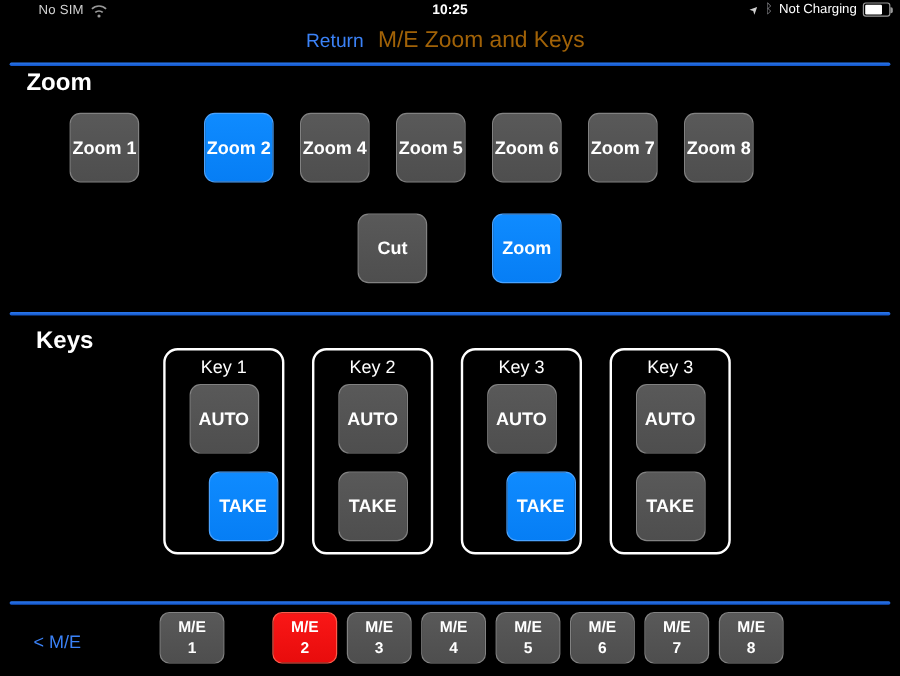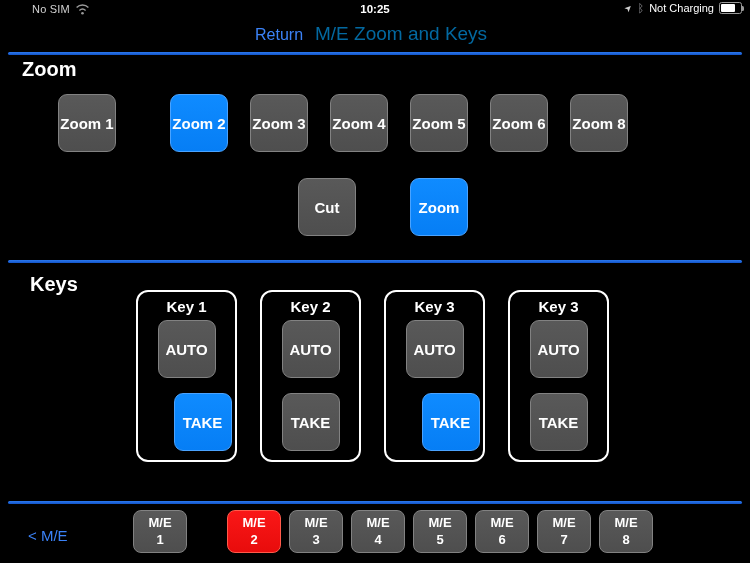--- a/index.html
+++ b/index.html
@@ -17,21 +17,21 @@
     font-size:11px;color:#fff;}
   .loc-icon{display:inline-block;font-size:9px;color:#cfcfcf;transform:rotate(-45deg);line-height:1;}
   .bt-icon{font-size:11px;color:#8e8e93;line-height:1;}
   .battery{position:relative;width:21px;height:10px;border:1px solid #9a9a9a;border-radius:2.5px;}
   .battery .fill{position:absolute;left:1px;top:1px;bottom:1px;width:14px;background:#fff;border-radius:1px;}
   .battery .nub{position:absolute;left:22px;top:2.5px;width:2px;height:5px;background:#9a9a9a;
     border-radius:0 1.5px 1.5px 0;}
   .wifi-svg{display:block;}
   
   .return-btn{position:absolute;left:255px;top:26px;font-size:16px;color:#3b82f7;cursor:pointer;}
-  .page-title{position:absolute;left:315px;top:23px;font-size:19px;color:#0369a1;}
+  .page-title{position:absolute;left:315px;top:23px;font-size:19px;color:#a16207;}
   
   .sep{position:absolute;left:8px;width:734px;height:3px;border-radius:1.5px;
     background:linear-gradient(to bottom,#2c79ee,#1254c8);}
   .sep1{top:52px;} .sep2{top:260px;} .sep3{top:501px;}
   
   .sec-header{position:absolute;font-size:20px;font-weight:bold;color:#fff;}
   .zoom-header{left:22px;top:58px;}
   .keys-header{left:30px;top:273px;}
   
   .btn{
@@ -47,21 +47,21 @@
   .zoom-row{position:absolute;left:58px;top:94px;display:flex;gap:22px;}
   .zoom-row .btn{width:58px;height:58px;}
   .cut-btn{position:absolute;left:298px;top:178px;width:58px;height:58px;}
   .zoomtrans-btn{position:absolute;left:378px;top:178px;width:58px;height:58px;}
   
   .keys-row{position:absolute;left:136px;top:290px;display:flex;gap:23px;}
   .key-group{
     box-sizing:border-box;width:101px;height:172px;border:2px solid #fff;border-radius:12px;
     display:flex;flex-direction:column;align-items:center;
   }
-  .key-title{margin-top:6px;font-size:15px;font-weight:bold;color:#fff;height:18px;}
+  .key-title{margin-top:6px;font-size:15px;font-weight:normal;color:#fff;height:18px;}
   .key-group .btn{width:58px;height:58px;}
   .key-group .auto-btn{margin-top:4px;}
   .key-group .take-btn{margin-top:15px;text-align:center;}
   
   .back-link{position:absolute;left:28px;top:527px;font-size:15px;color:#3b82f7;cursor:pointer;}
   .me-row{position:absolute;left:133px;top:510px;display:flex;gap:8px;}
   .me-btn{width:54px;height:43px;flex-direction:column;font-size:13px;line-height:1.25;border-radius:8px;}
   .me-btn[data-state="active"]{
     background:linear-gradient(to bottom,#fa1717,#e80c0c);border-color:#ff5a4a;
   }
@@ -93,24 +93,24 @@
   </div>
 
   <div class="return-btn">Return</div>
   <div class="page-title">M/E Zoom and Keys</div>
   <div class="sep sep1"></div>
 
   <div class="sec-header zoom-header">Zoom</div>
   <div class="zoom-row">
     <div class="btn" data-state="off">Zoom 1</div>
     <div class="btn" data-state="active">Zoom 2</div>
-    <div class="btn" data-state="off">Zoom 3</div>
     <div class="btn" data-state="off">Zoom 4</div>
     <div class="btn" data-state="off">Zoom 5</div>
     <div class="btn" data-state="off">Zoom 6</div>
+    <div class="btn" data-state="off">Zoom 7</div>
     <div class="btn" data-state="off">Zoom 8</div>
   </div>
   <div class="btn cut-btn" data-state="off">Cut</div>
   <div class="btn zoomtrans-btn" data-state="active">Zoom</div>
 
   <div class="sep sep2"></div>
 
   <div class="sec-header keys-header">Keys</div>
   <div class="keys-row">
     <div class="key-group">

